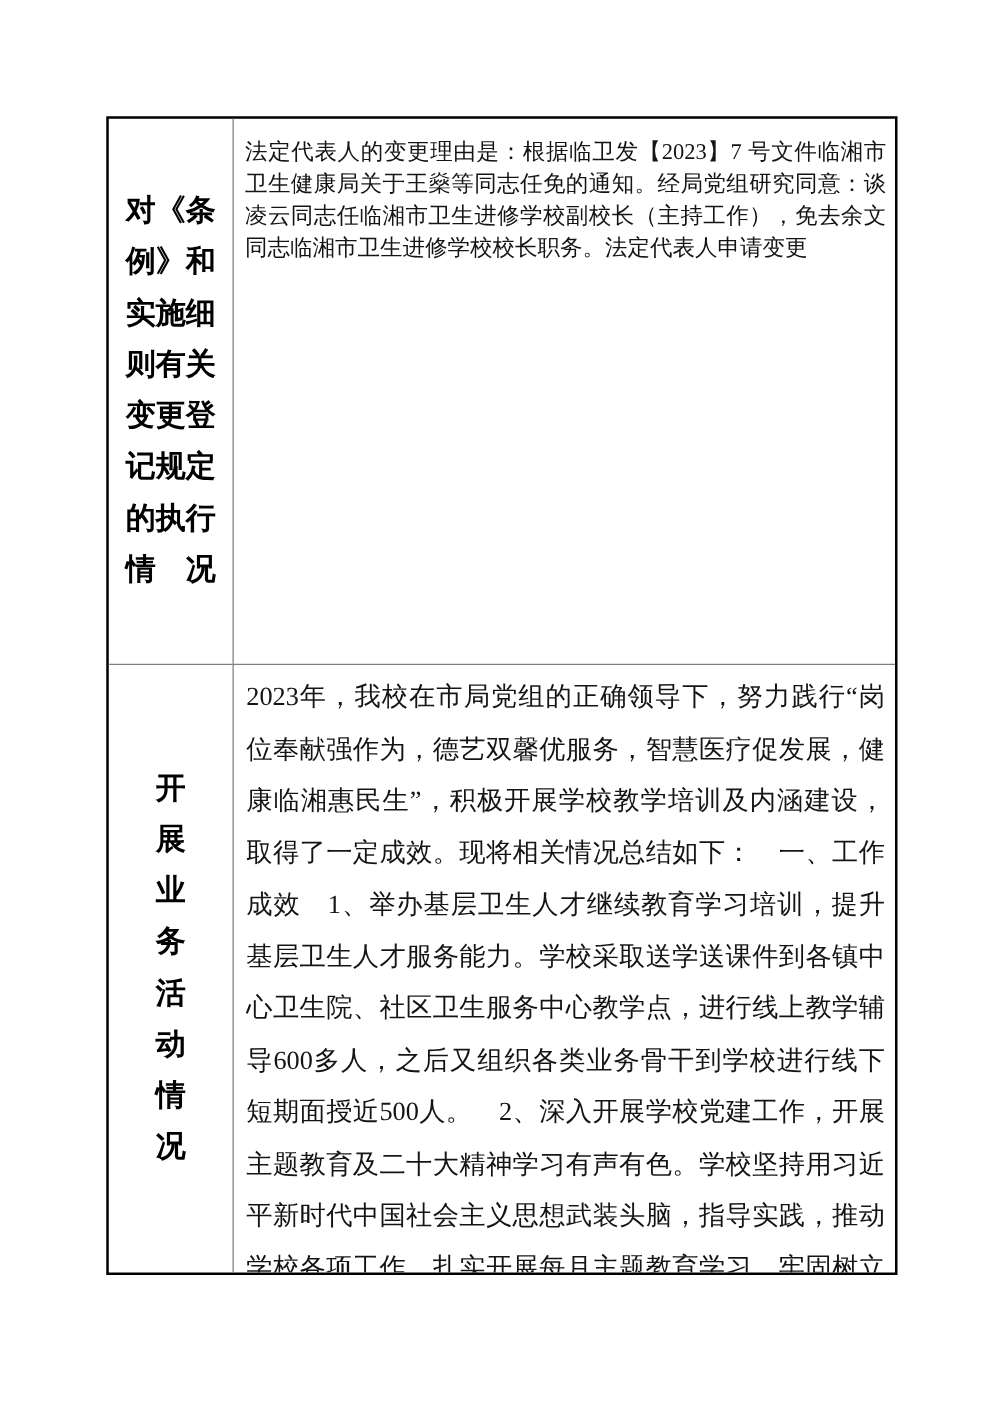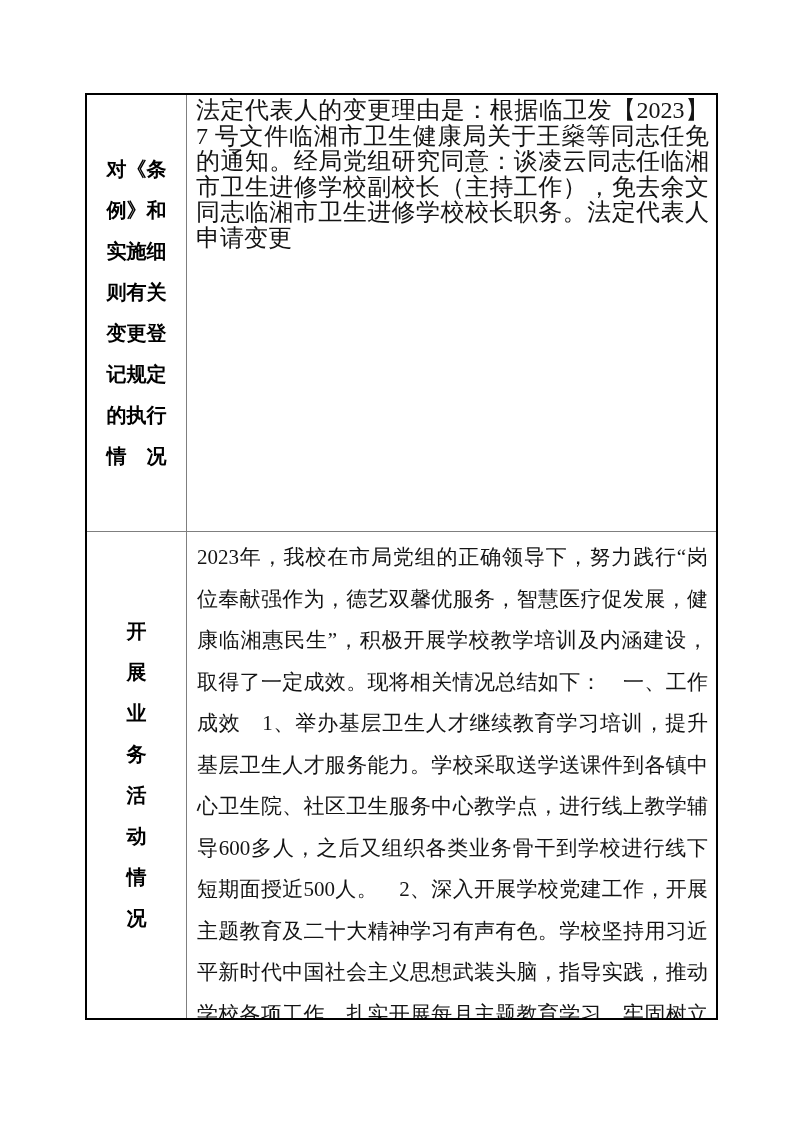--- a/index.html
+++ b/index.html
@@ -25,37 +25,37 @@
     grid-template-rows: 436px 1fr;
     background: #ffffff;
   }
   .cell { overflow: hidden; }
   .label-cell {
     display: flex;
     flex-direction: column;
     justify-content: center;
     align-items: center;
     font-weight: bold;
-    font-size: 20px;
+    font-size: 24px;
     color: #000000;
   }
   .label-line {
     height: 41px;
     line-height: 41px;
     text-align: center;
     white-space: pre;
   }
   .content-cell {
     border-left: 1px solid #7f7f7f;
     text-align: justify;
     color: #141414;
   }
   .content-row1 {
-    padding: 3px 7px 0 9px;
-    font-size: 24px;
+    padding: 14px 7px 0 9px;
+    font-size: 18px;
     line-height: 25.5px;
   }
   .row2-top { border-top: 1px solid #7f7f7f; }
   .content-row2 {
     padding: 5px 8px 0 10px;
     font-size: 21px;
     line-height: 41.5px;
   }
 </style>
 </head>

